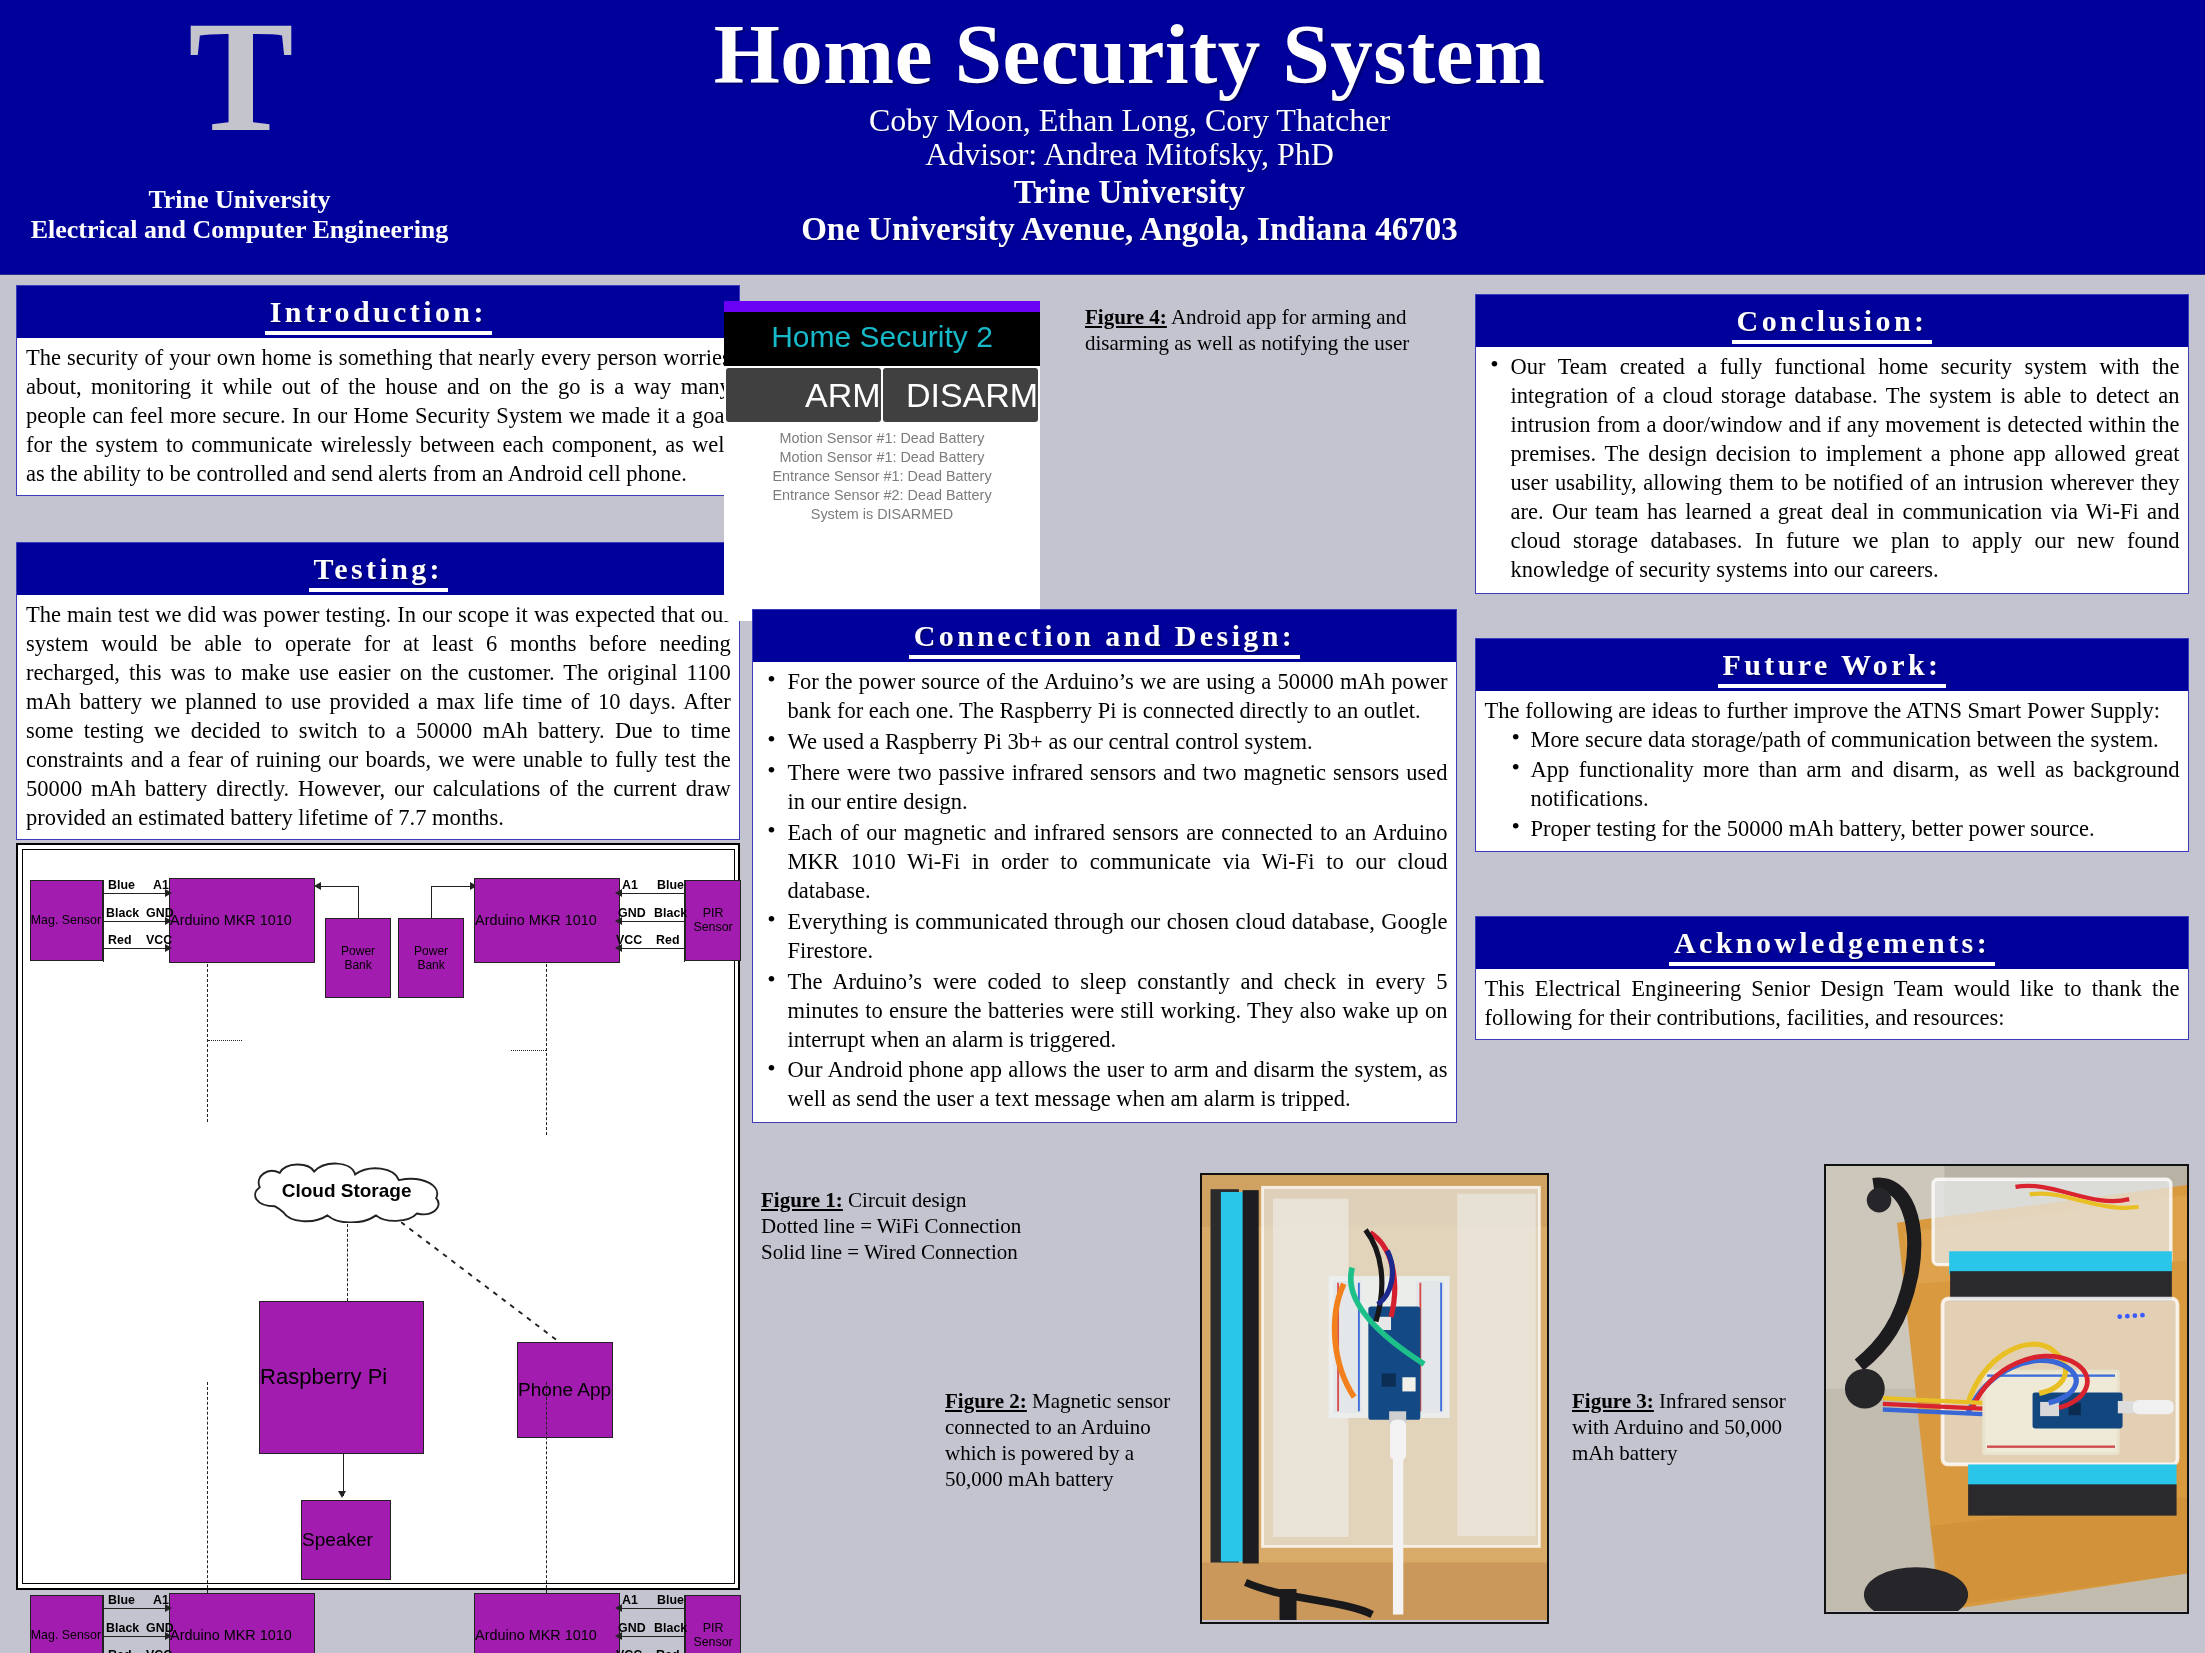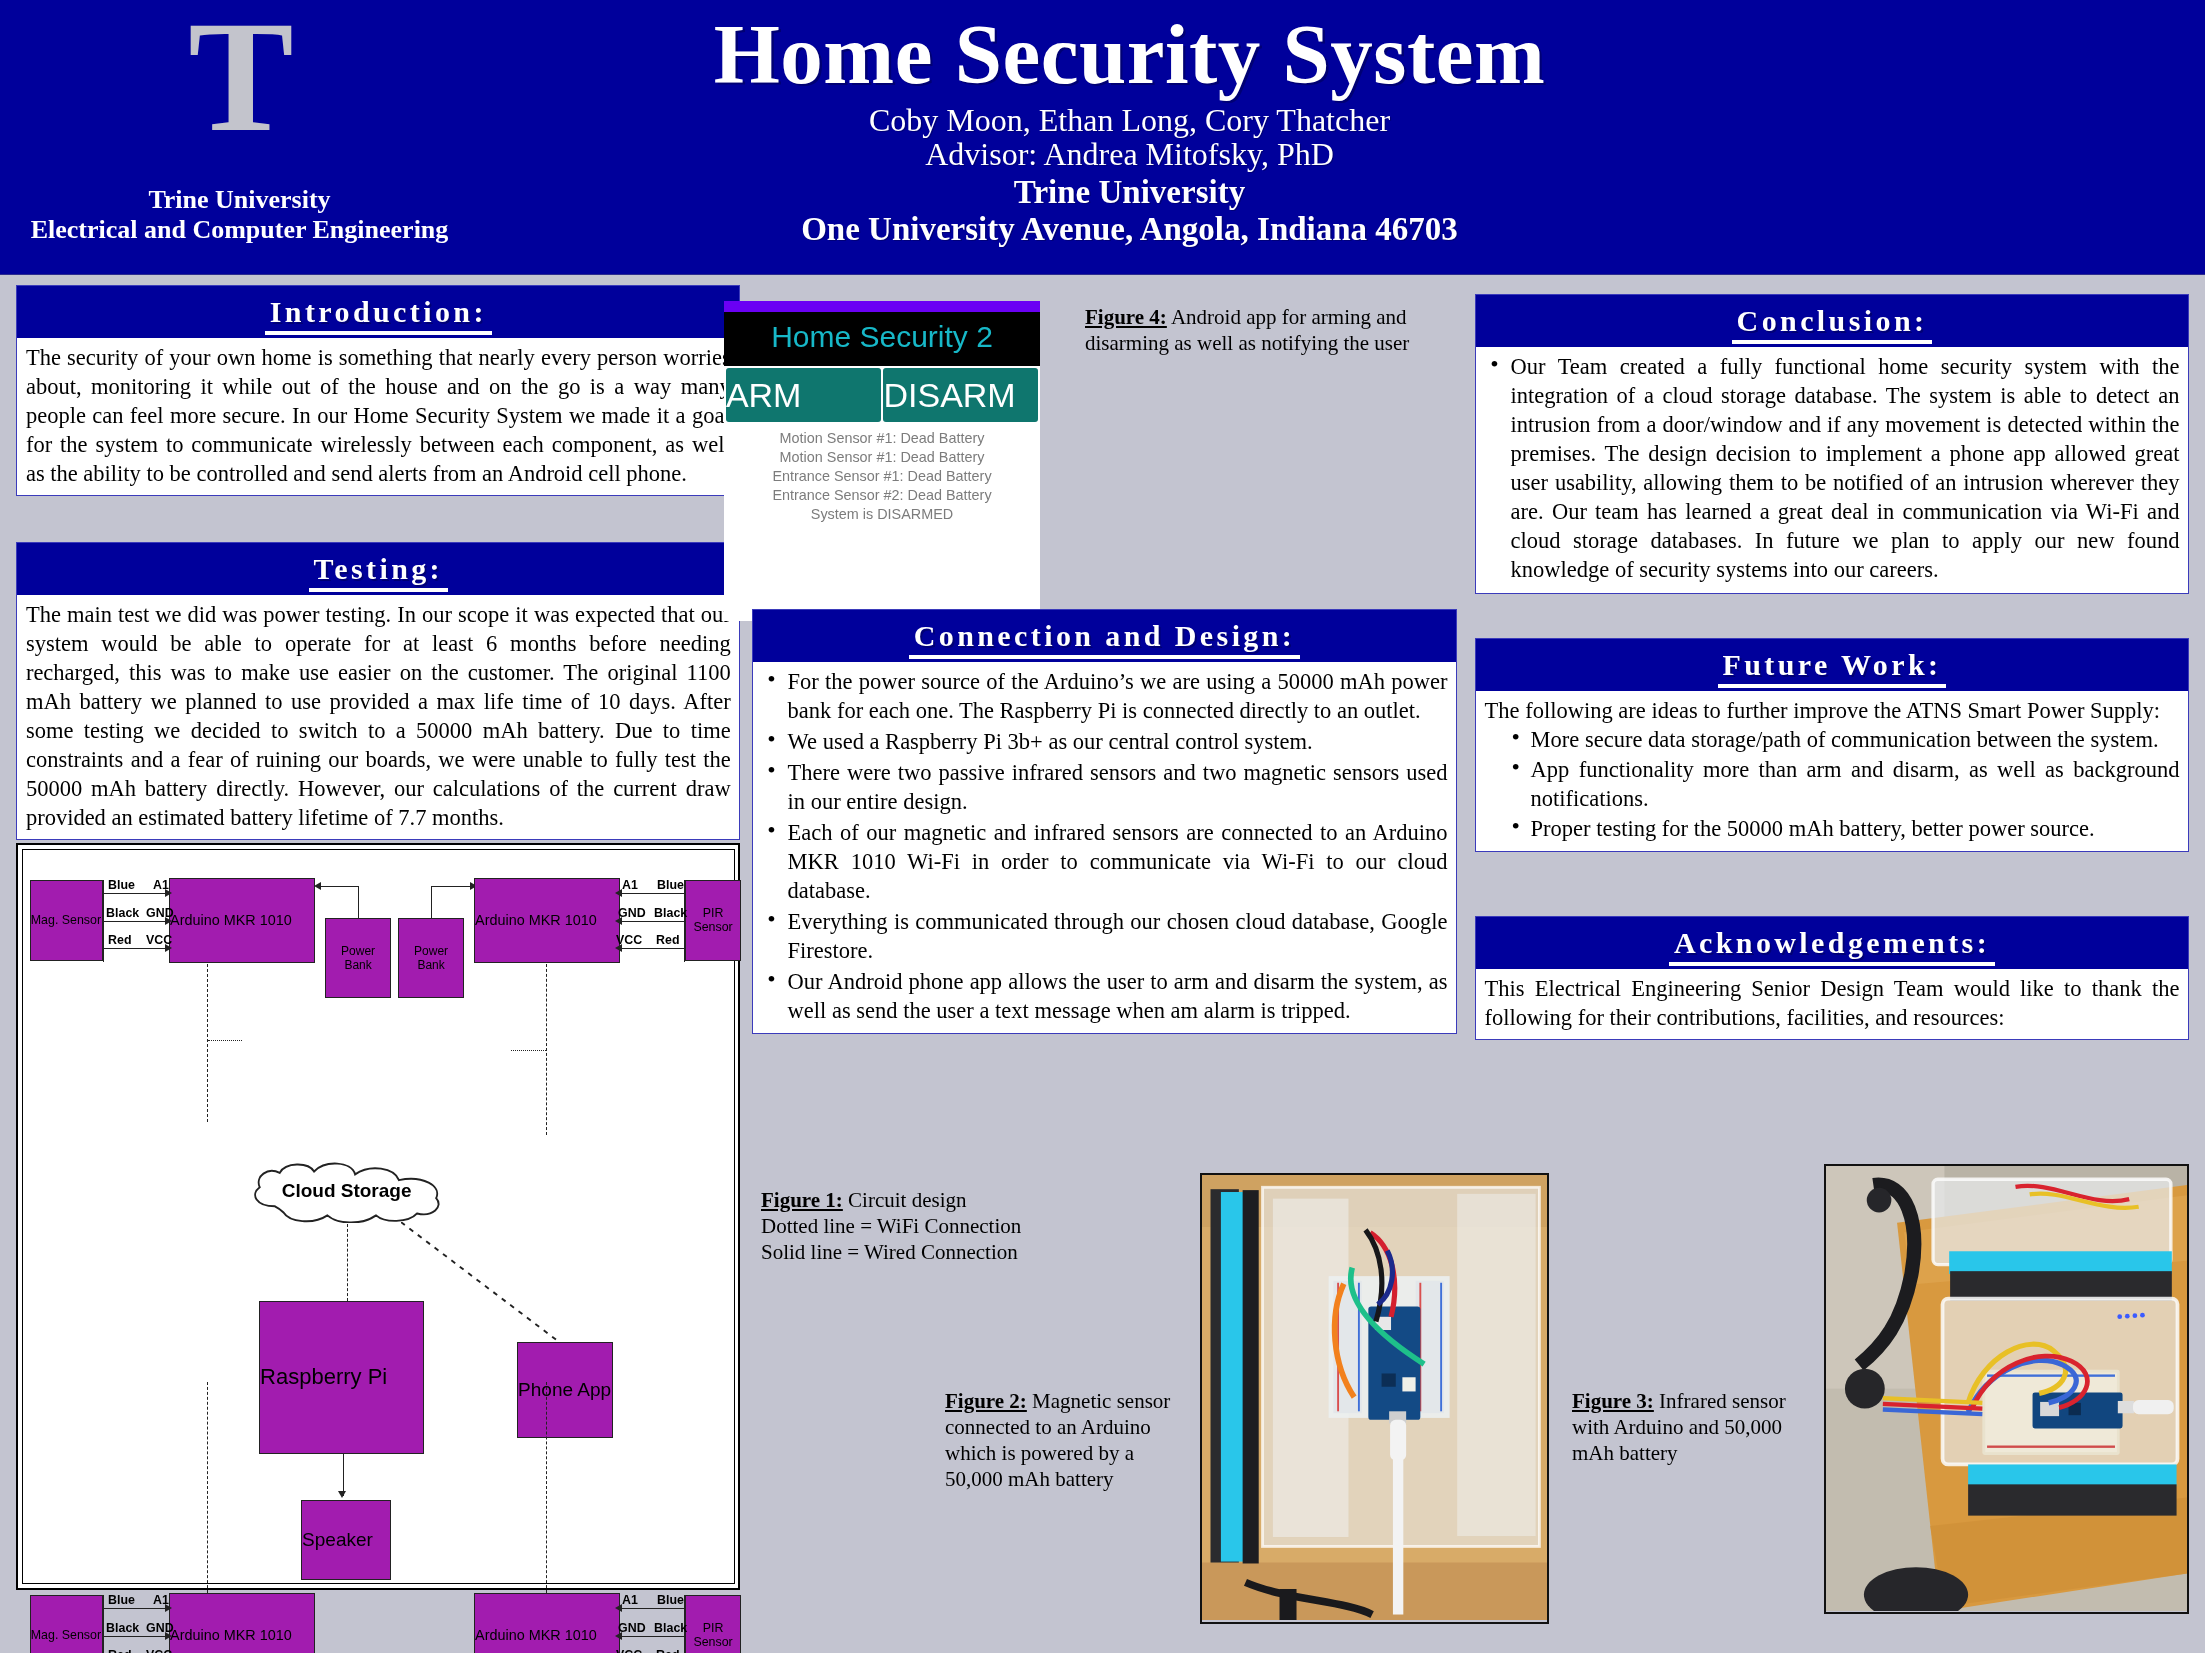--- a/index.html
+++ b/index.html
@@ -93,21 +93,21 @@
   
   #appshot{
     position:absolute;left:724px;top:301px;width:316px;height:320px;
     background:#ffffff;box-sizing:border-box;
   }
   .app-accent{height:10.5px;background:#6a00f4;}
   .app-bar{background:#000000;color:#17b8c8;text-align:center;
            font-family:"Liberation Sans", sans-serif;font-size:30px;line-height:44px;
            padding:3.8px 0 6.7px 0;font-weight:400;}
   .app-btnrow{display:flex;gap:2.9px;padding:1.9px 1.9px 0 1.9px;}
-  .app-btn{flex:1;background:#0f766e;color:#ffffff;text-align:left;
+  .app-btn{flex:1;background:#404040;color:#ffffff;text-align:right;
            font-family:"Liberation Sans", sans-serif;font-size:34px;line-height:54px;
            border-radius:2.9px;}
   .app-status{padding-top:6.7px;text-align:center;
               font-family:"Liberation Sans", sans-serif;font-size:14.4px;line-height:19px;color:#7c7c7c;}
 
   
   .cap{position:absolute;font-size:21px;line-height:26px;color:#000;}
   .cap b{font-weight:700;text-decoration:underline;}
   #cap4{left:1085px;top:304px;width:354px;}
   #cap1{left:761px;top:1187px;width:421px;}
@@ -314,20 +314,21 @@
 
 <div class="panel" id="components">
   <div class="panel-head"><span>Connection and Design:</span></div>
   <div class="panel-body">
     <ul class="bul">
       <li>For the power source of the Arduino’s we are using a 50000 mAh power bank for each one. The Raspberry Pi is connected directly to an outlet.</li>
       <li>We used a Raspberry Pi 3b+ as our central control system.</li>
       <li>There were two passive infrared sensors and two magnetic sensors used in our entire design.</li>
       <li>Each of our magnetic and infrared sensors are connected to an Arduino MKR 1010 Wi-Fi in order to communicate via Wi-Fi to our cloud database.</li>
       <li>Everything is communicated through our chosen cloud database, Google Firestore.</li>
+      <li>The Arduino’s were coded to sleep constantly and check in every 5 minutes to ensure the batteries were still working. They also wake up on interrupt when an alarm is triggered.</li>
       <li>Our Android phone app allows the user to arm and disarm the system, as well as send the user a text message when am alarm is tripped.</li>
     </ul>
   </div>
 </div>
 
 <div class="panel" id="conclusion">
   <div class="panel-head"><span>Conclusion:</span></div>
   <div class="panel-body">
     <ul class="bul">
       <li>Our Team created a fully functional home security system with the integration of a cloud storage database. The system is able to detect an intrusion from a door/window and if any movement is detected within the premises. The design decision to implement a phone app allowed great user usability, allowing them to be notified of an intrusion wherever they are. Our team has learned a great deal in communication via Wi-Fi and cloud storage databases. In future we plan to apply our new found knowledge of security systems into our careers.</li>

